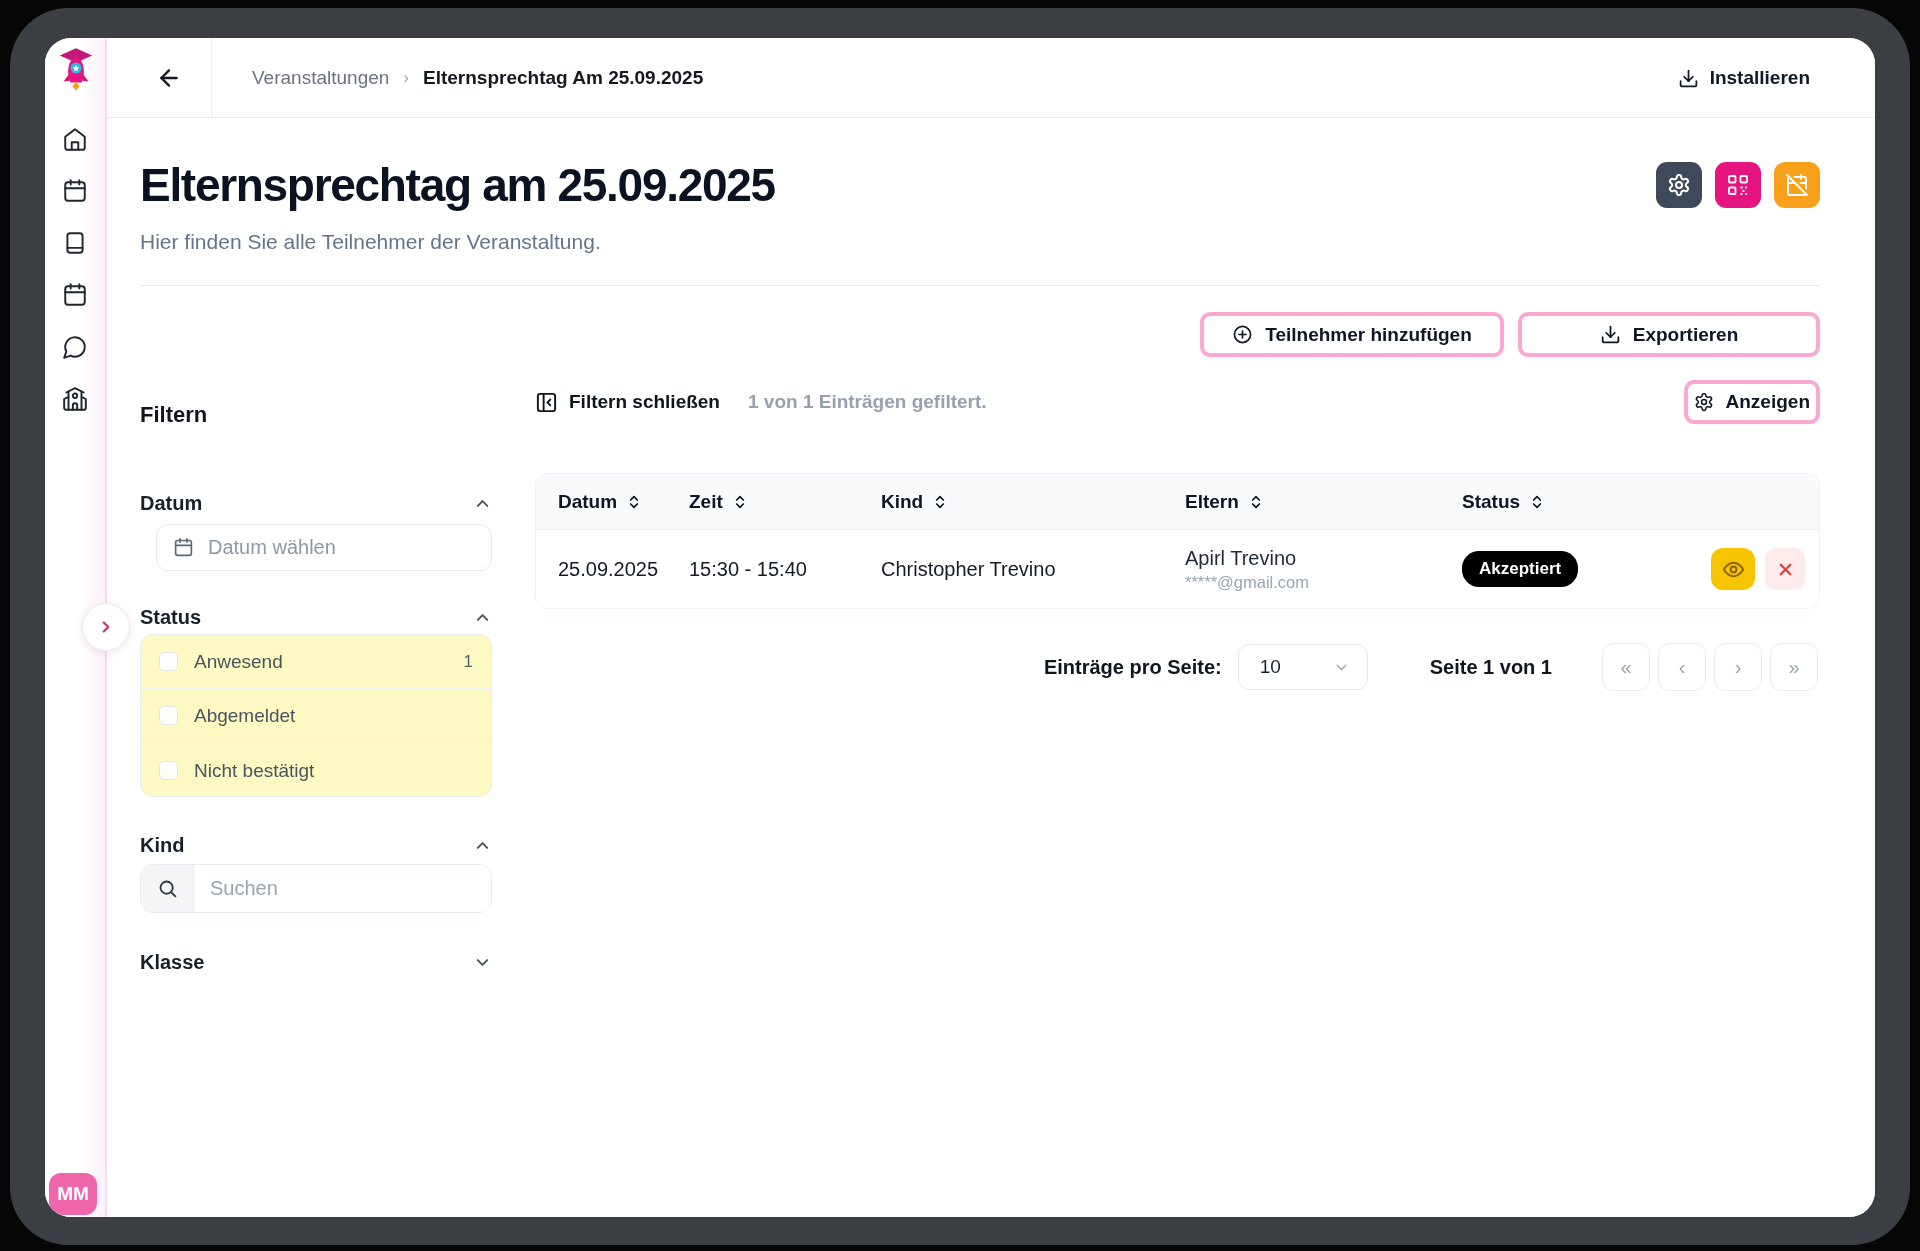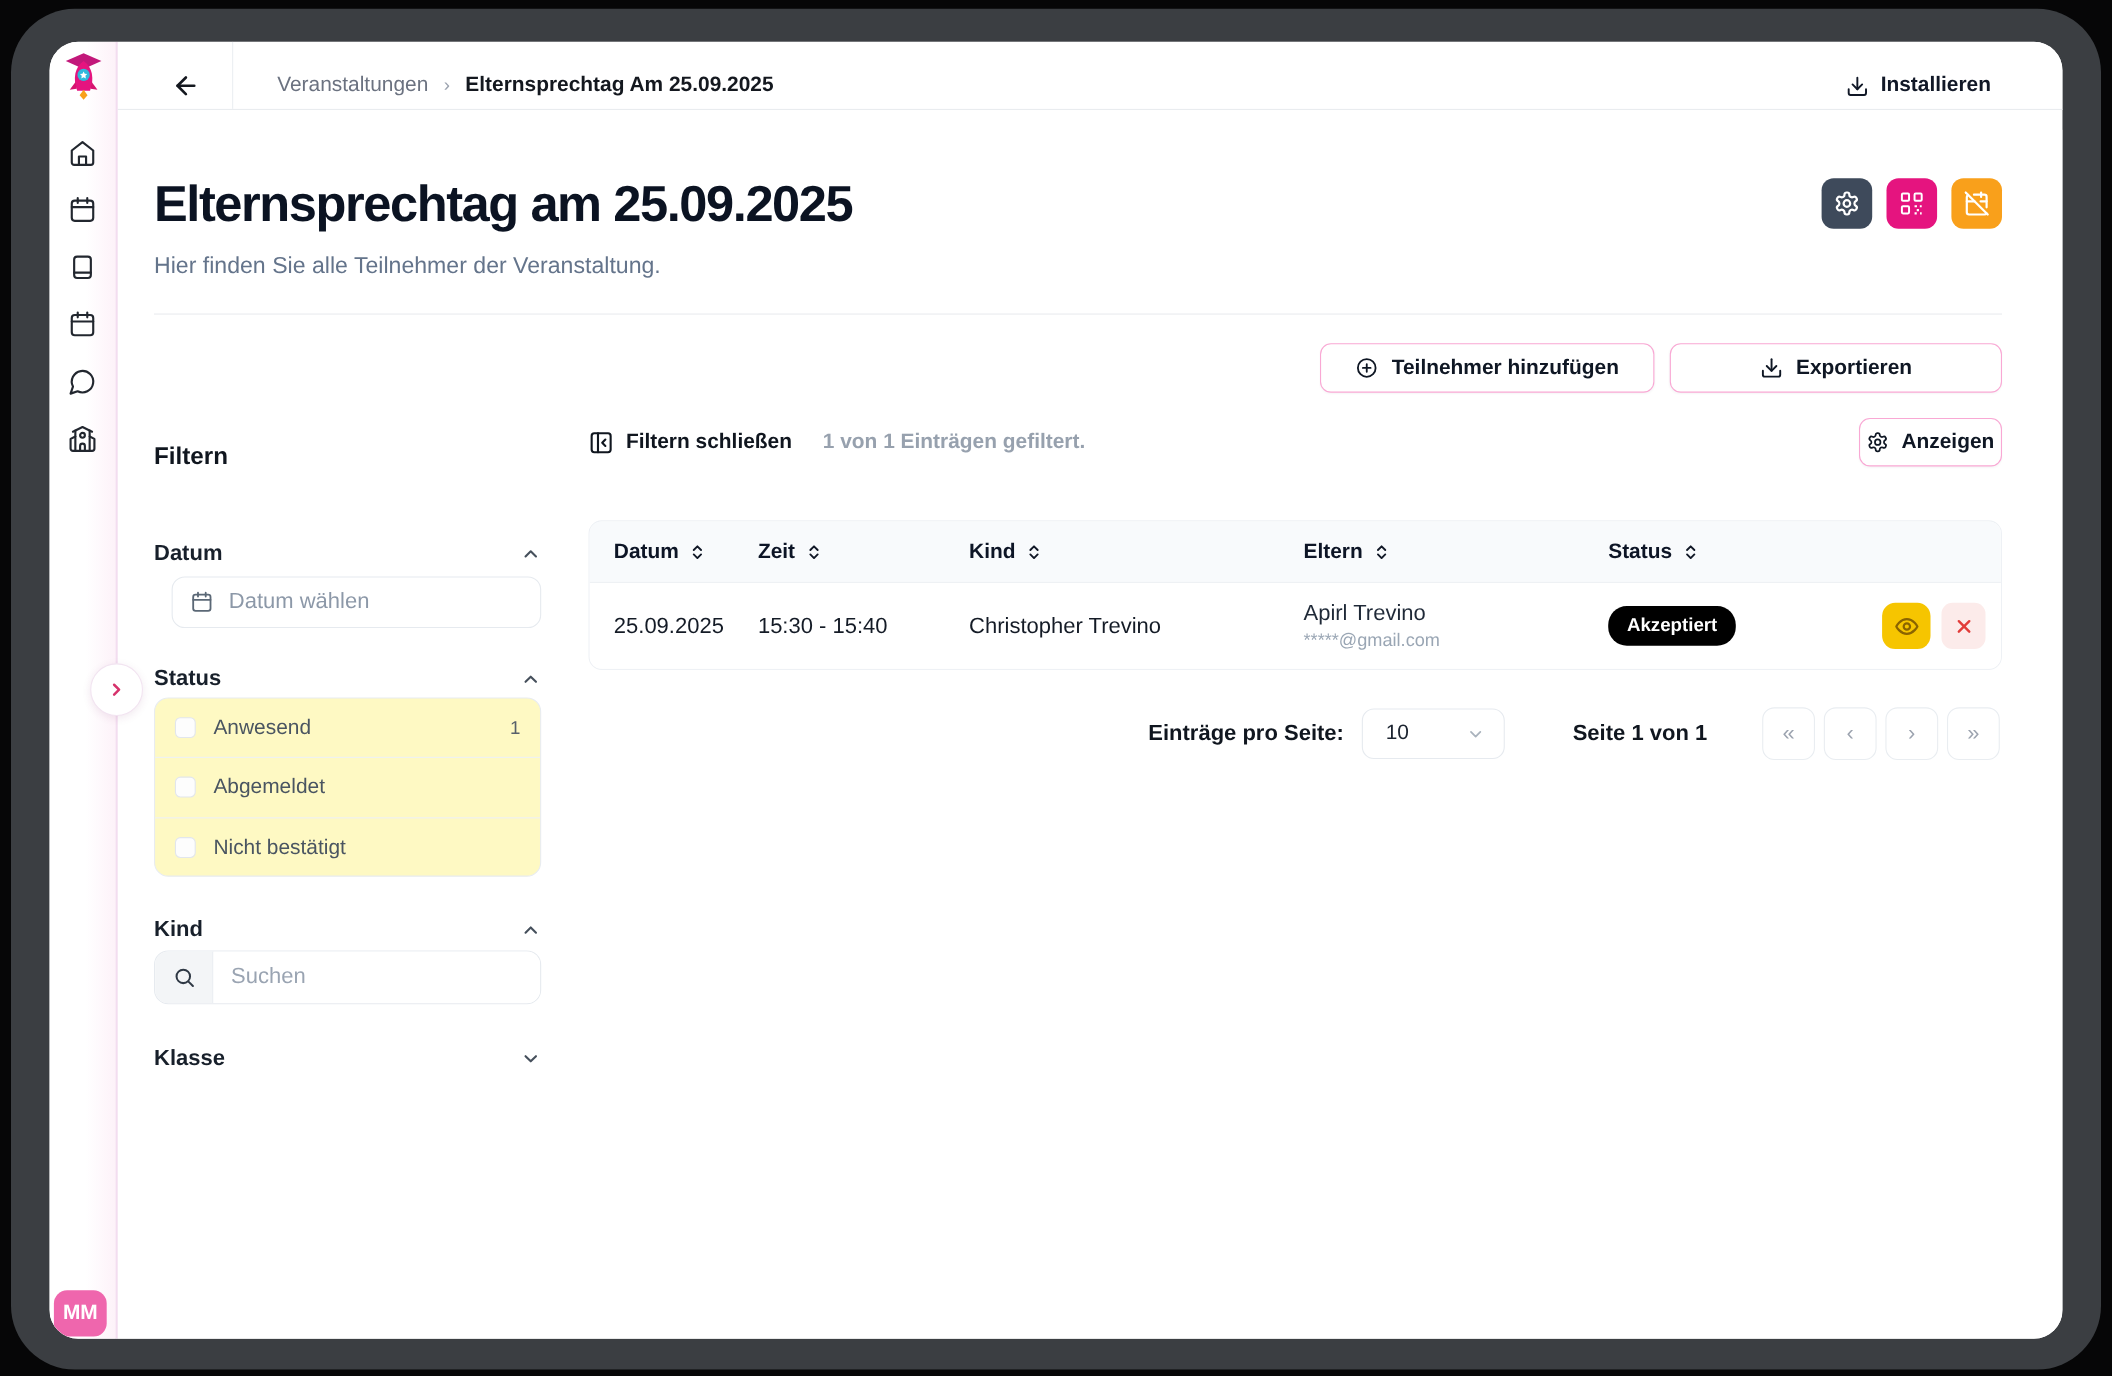--- a/index.html
+++ b/index.html
@@ -19,21 +19,21 @@
   .logo { position:absolute; left:13px; top:8px; width:36px; height:46px; }
   .nav-items { position:absolute; left:0; top:88px; width:60px;
     display:flex; flex-direction:column; align-items:center; gap:26px; }
   .nav-btn { width:26px; height:26px; color:#22272f; cursor:pointer; }
   .nav-btn svg { width:26px; height:26px; }
   .mm-badge { position:absolute; left:4px; bottom:2px; width:48px; height:42px;
     background:#ef66ad; border-radius:12px; color:#fff; font-size:19px; font-weight:700;
     display:flex; align-items:center; justify-content:center; z-index:3; }
 
   
-  .topbar { position:absolute; left:62px; right:0; top:0; height:62px;
+  .topbar { position:absolute; left:62px; right:0; top:0; height:80px;
     border-bottom:1px solid #e9ecef; background:#fff; z-index:1; }
   .back-btn { position:absolute; left:42px; top:20px; width:40px; height:40px;
     display:flex; align-items:center; justify-content:center; color:#14181f; }
   .back-btn svg { width:26px; height:26px; }
   .topbar-divider { position:absolute; left:104px; top:0; bottom:0; width:1px; background:#eceff2; }
   .breadcrumb { position:absolute; left:145px; top:0; height:80px;
     display:flex; align-items:center; gap:14px; font-size:19px; }
   .crumb-parent { color:#6b7280; cursor:pointer; }
   .crumb-sep { color:#9ca3af; font-size:17px; }
   .crumb-current { color:#14181f; font-weight:600; }
@@ -51,21 +51,21 @@
 
   .header-actions { position:absolute; right:55px; top:44px; display:flex; gap:13px; }
   .sq-btn { width:46px; height:46px; border-radius:11px; display:flex; align-items:center;
     justify-content:center; color:#fff; cursor:pointer; }
   .sq-btn svg { width:24px; height:24px; }
   .sq-dark { background:#3e4a5b; }
   .sq-pink { background:#e5147f; }
   .sq-orange { background:#f9a01b; }
 
   .toolbar-row { position:absolute; right:55px; top:194px; display:flex; gap:14px; }
-  .outline-btn { height:45px; border:1px solid #f9a8d4; border-radius:10px; background:#fff;
+  .outline-btn { height:45px; border:4px solid #f9a8d4; border-radius:10px; background:#fff;
     display:flex; align-items:center; justify-content:center; gap:12px; font-size:19px;
     font-weight:600; color:#0f1724; cursor:pointer; box-shadow:0 1px 2px rgba(16,24,40,.04); }
   .outline-btn svg { width:21px; height:21px; }
   .btn-add { width:304px; }
   .btn-export { width:302px; }
 
   
   .filter-panel { position:absolute; left:33px; top:284px; width:352px; height:600px; }
   .filters-title { position:absolute; left:0; top:0; font-size:22px; font-weight:700; color:#10161f; }
   .fsec-h { position:absolute; left:0; right:0; display:flex; align-items:center;

